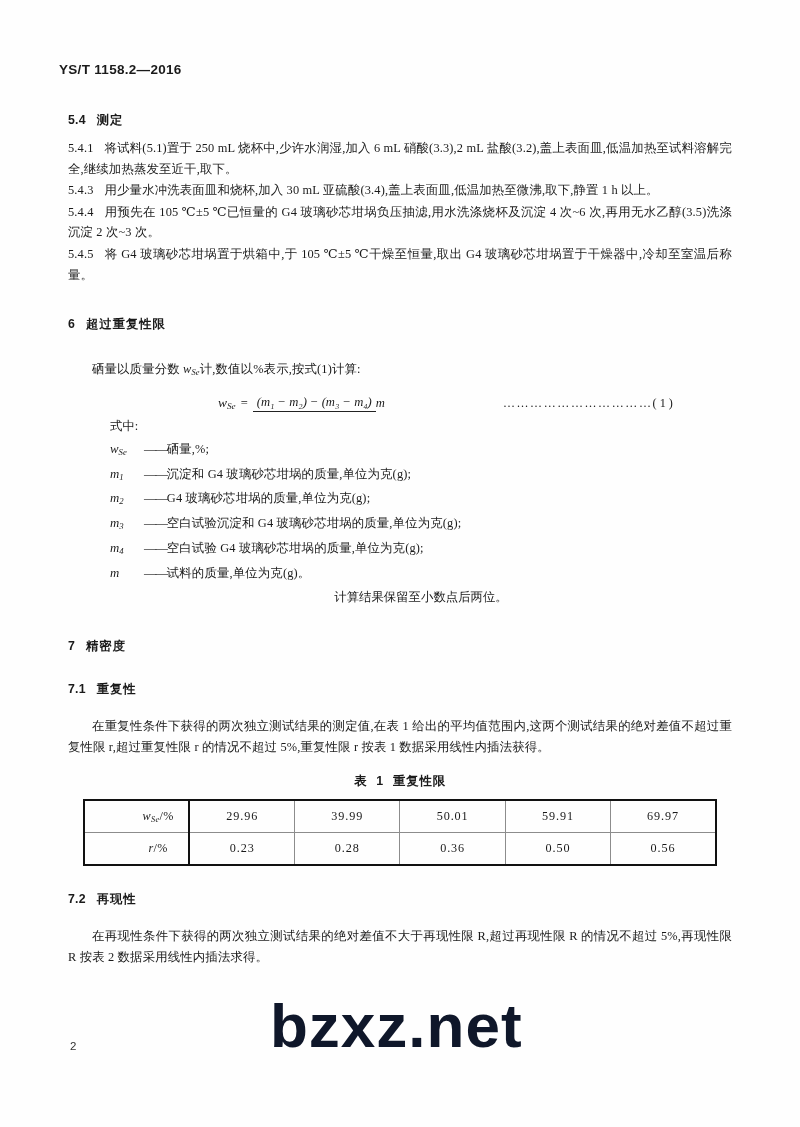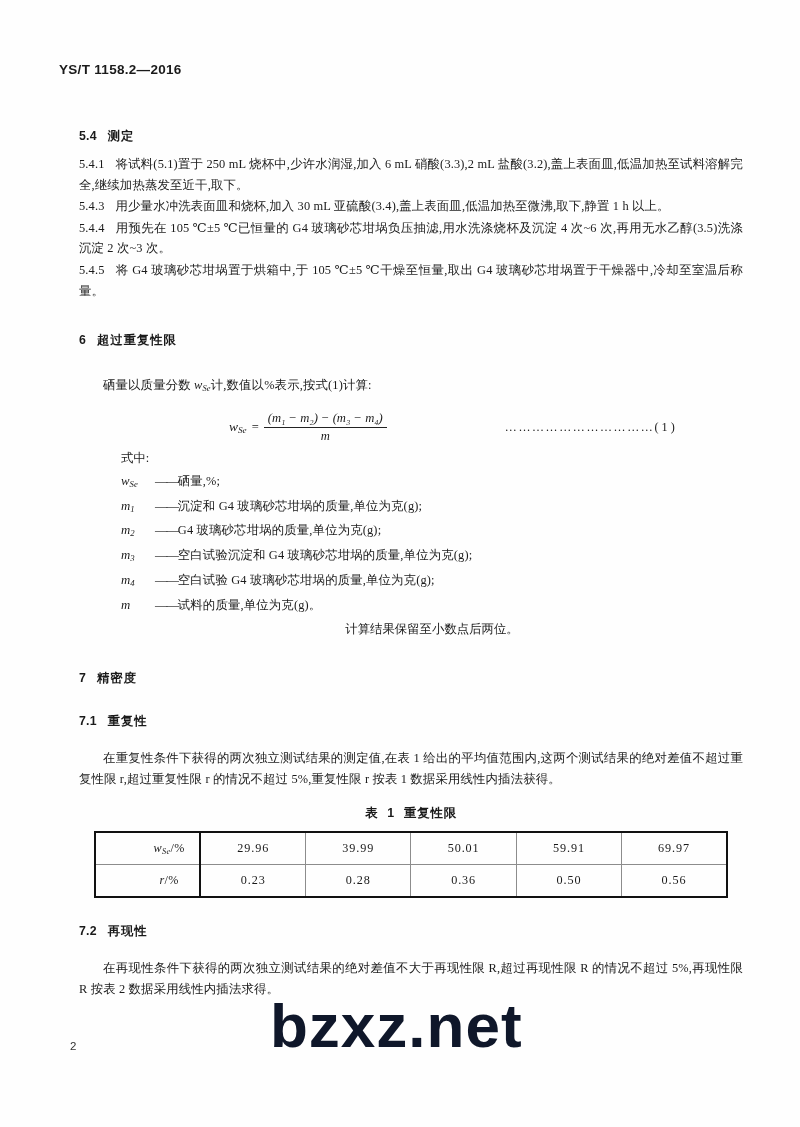--- a/index.html
+++ b/index.html
@@ -48,23 +48,22 @@
     font-weight: bold;
     font-size: 13.5px;
     letter-spacing: 0.3px;
     white-space: nowrap;
   }
 
   
   .body {
     position: absolute;
     left: 68px;
-    top: 128px;
+    top: 112px;
     width: 664px;
-    margin-left: 11px;
   }
 
   .clause-h1 {
     font-family: "Liberation Sans", sans-serif;
     font-weight: bold;
     font-size: 12.3px;
     margin: 0 0 9px 0;
     letter-spacing: 0.2px;
   }
   .clause-h1 .cn { letter-spacing: 1px; }
@@ -94,21 +93,20 @@
   }
   .eq {
     display: inline-flex;
     align-items: center;
     font-family: "Liberation Serif", serif;
   }
   .eq .lhs { font-style: italic; font-size: 13.5px; }
   .eq .equals { margin: 0 5px; }
   .frac {
     display: inline-flex;
-    flex-direction: column;
     align-items: center;
     vertical-align: middle;
     font-family: Liberation Serif, serif;
   }
   .frac .numer {
     padding: 0 4px 1px 4px;
     border-bottom: 1.1px solid #222;
     font-style: italic;
     white-space: nowrap;
     font-size: 12.6px;

